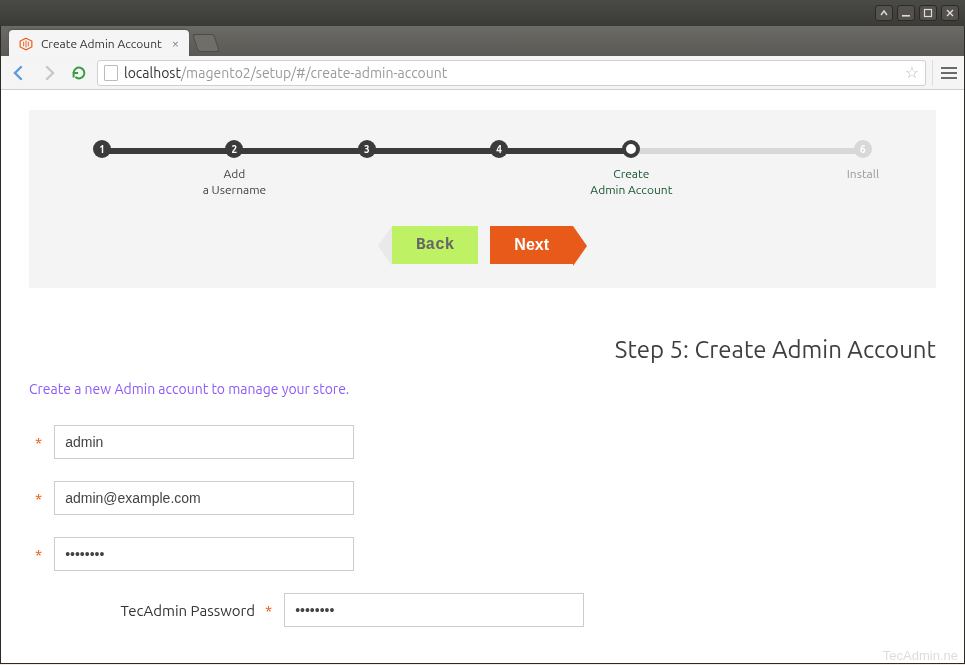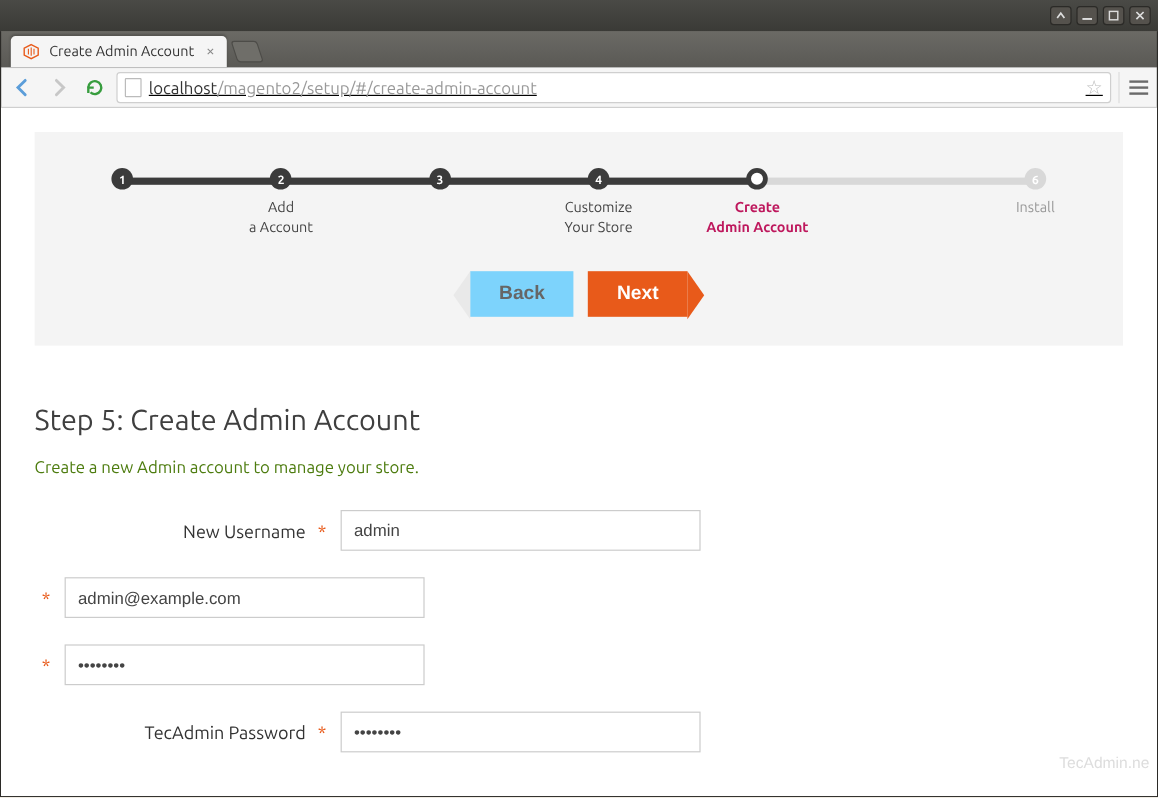--- a/index.html
+++ b/index.html
@@ -15,21 +15,21 @@
 .tabstrip { height:30px; background:linear-gradient(#6b6a65,#5a5955); display:flex; align-items:flex-end; padding-left:8px; position:relative; }
 .tab { background:#f5f5f5; height:26px; border-radius:4px 4px 0 0; display:flex; align-items:center; padding:0 10px; gap:8px; min-width:180px; box-shadow:0 -1px 2px rgba(0,0,0,.2); }
 .tab .favicon { width:14px; height:14px; }
 .tab .tab-title { font-size:12px; color:#333; flex:1; white-space:nowrap; overflow:hidden; }
 .tab .tab-close { font-size:13px; color:#888; }
 .newtab { width:22px; height:18px; background:#6f6e69; margin-left:6px; margin-bottom:4px; border-radius:3px; transform:skewX(18deg); border:1px solid #4d4c48; }
 
 .toolbar { height:34px; background:#f5f5f5; border-bottom:1px solid #cfcfcf; display:flex; align-items:center; padding:0 6px; gap:6px; }
 .navbtn { width:24px; height:24px; display:flex; align-items:center; justify-content:center; color:#7d7d7d; }
 .navbtn.enabled { color:#379d3e; }
-.urlbar { flex:1; height:26px; border:1px solid #cfcfcf; border-radius:3px; background:#fff; display:flex; align-items:center; padding:0 6px; gap:6px;text-decoration:underline; }
+.urlbar { flex:1; height:26px; border:1px solid #cfcfcf; border-radius:3px; background:#fff; display:flex; align-items:center; padding:0 6px; gap:6px; }
 .urlbar .page-icon-blank { width:14px; height:16px; border:1px solid #bbb; border-radius:1px; }
 .urlbar .url { font-size:14px; color:#999; font-family:Ubuntu,Arial,sans-serif; }
 .urlbar .url .host { color:#333; }
 .star { color:#bbb; font-size:16px; }
 .menu-btn { width:26px; height:26px; display:flex; align-items:center; justify-content:center; color:#6a6a6a; border-left:1px solid #ddd; padding-left:6px; }
 
 
 .viewport { height:573px; background:#fff; overflow-y:auto; position:relative; }
 .viewport::-webkit-scrollbar { width:11px; }
 .viewport::-webkit-scrollbar-track { background:#f0f0f0; }
@@ -42,39 +42,39 @@
 .step-track { position:absolute; top:8px; left:0; right:0; height:6px; }
 .track-seg { position:absolute; height:6px; top:0; }
 .track-done { background:#3b3b3b; }
 .track-todo { background:#d8d8d8; }
 .step { position:absolute; width:110px; text-align:center; transform:translateX(-50%); }
 .step .dot { width:18px; height:18px; border-radius:50%; margin:0 auto; display:flex; align-items:center; justify-content:center; font-size:10px; font-weight:bold; }
 .step.done .dot { background:#3b3b3b; color:#fff; }
 .step.current .dot { background:#fff; border:4px solid #3b3b3b; width:18px; height:18px; }
 .step.todo .dot { background:#d8d8d8; color:#fff; }
 .step .lbl { font-size:12px; color:#444; margin-top:8px; line-height:1.3; white-space:pre-line; }
-.step.current .lbl { font-weight:bold; color:#be185d; }
+.step.current .lbl { font-weight:normal; color:#14532d; }
 .step.todo .lbl { color:#999; }
 
 .nav-buttons { display:flex; justify-content:center; gap:12px; margin-top:26px; }
-.btn-back { background:#7dd3fc; color:#666; font-size:16px; font-weight:600; padding:10px 24px; border:none; position:relative; }
+.btn-back { background:#bef264; color:#666; font-size:16px; font-weight:600; padding:10px 24px; border:none; position:relative;font-family:Liberation Mono, monospace; }
 .btn-back::before { content:""; position:absolute; left:-14px; top:0; border-top:20px solid transparent; border-bottom:20px solid transparent; border-right:14px solid #e9e9e9; }
 .btn-next { background:#e85a1a; color:#fff; font-size:16px; font-weight:600; padding:10px 24px; border:none; position:relative; }
 .btn-next::after { content:""; position:absolute; right:-14px; top:0; border-top:20px solid transparent; border-bottom:20px solid transparent; border-left:14px solid #e85a1a; }
 
 
 .form-area { padding-top:48px; }
-.step-heading { font-size:24px; color:#3f3f3f; font-weight:400; margin-bottom:18px; }
-.step-desc { font-size:14px; color:#4d7c0f; margin-bottom:28px; }
+.step-heading { font-size:24px; color:#3f3f3f; font-weight:400; margin-bottom:18px;text-align:right; }
+.step-desc { font-size:14px; color:#8b5cf6; margin-bottom:28px; }
 .field-row { display:flex; align-items:center; margin-bottom:22px; }
 .field-label { width:230px; text-align:right; font-size:15px; color:#333; padding-right:4px; }
 .req-star { color:#e85a1a; margin:0 12px 0 6px; font-size:15px; }
 .field-input { width:300px; height:34px; border:1px solid #ccc; padding:0 10px; font-size:14px; color:#444; }
 
-.watermark { position:absolute; right:6px; bottom:20px; font-size:13px; color:#ddd; font-family:Arial,sans-serif; }
+.watermark { position:absolute; right:6px; bottom:0; font-size:13px; color:#ddd; font-family:Arial,sans-serif; }
 </style>
 </head>
 <body>
 
 <div class="titlebar">
   <div class="win-btn">
       <svg viewBox="0 0 10 10">
         <path d="M2 7 L5 3 L8 7" stroke="#ddd" fill="none" stroke-width="1.4"></path>
       </svg>
     </div>
@@ -150,29 +150,27 @@
           <div class="step-track">
             <div class="track-seg track-done" style="left:4%; width:64%;"></div>
             <div class="track-seg track-todo" style="left:68%; width:28%;"></div>
           </div>
           <div class="step done" style="left:4%">
             <div class="dot">1</div>
           </div>
           <div class="step done" style="left:20%">
             <div class="dot">2</div>
             <div class="lbl">Add
-a Account</div>
+a Username</div>
           </div>
           <div class="step done" style="left:36%">
             <div class="dot">3</div>
           </div>
           <div class="step done" style="left:52%">
             <div class="dot">4</div>
-            <div class="lbl">Customize
-Your Store</div>
           </div>
           <div class="step current" style="left:68%">
             <div class="dot"></div>
             <div class="lbl">Create
 Admin Account</div>
           </div>
           <div class="step todo" style="left:96%">
             <div class="dot">6</div>
             <div class="lbl">Install</div>
           </div>
@@ -182,21 +180,20 @@
           <button class="btn-back">Back</button>
           <button class="btn-next">Next</button>
         </div>
       </div>
 
       <div class="form-area">
         <h2 class="step-heading">Step 5: Create Admin Account</h2>
         <p class="step-desc">Create a new Admin account to manage your store.</p>
 
         <div class="field-row">
-          <label class="field-label">New Username</label>
           <span class="req-star">*</span>
           <input class="field-input" type="text" value="admin" style="">
         </div>
 
         <div class="field-row">
           <span class="req-star">*</span>
           <input class="field-input" type="text" value="admin@example.com" style="">
         </div>
 
         <div class="field-row">

